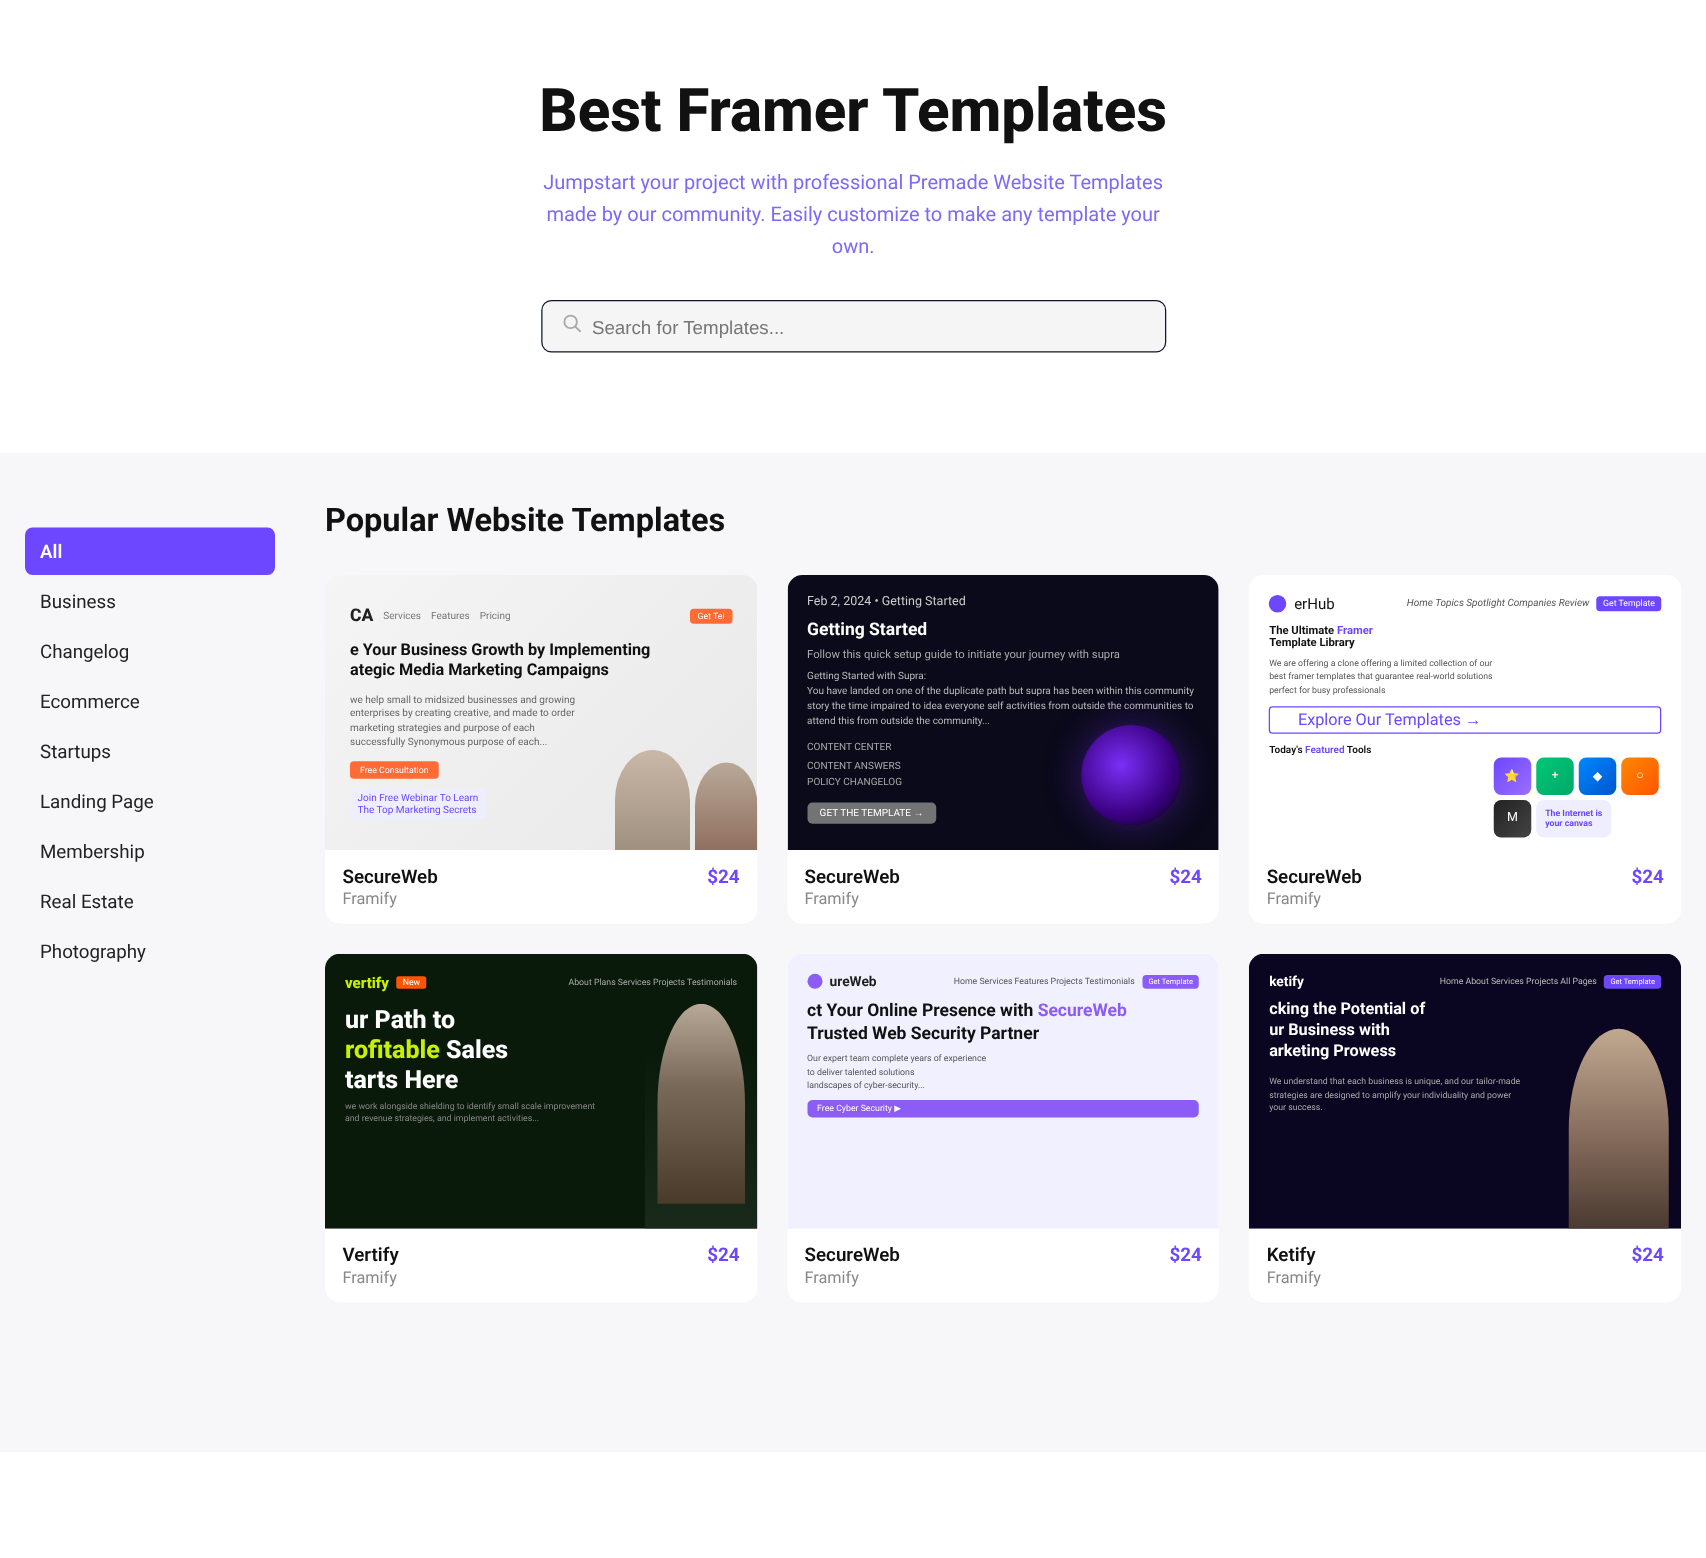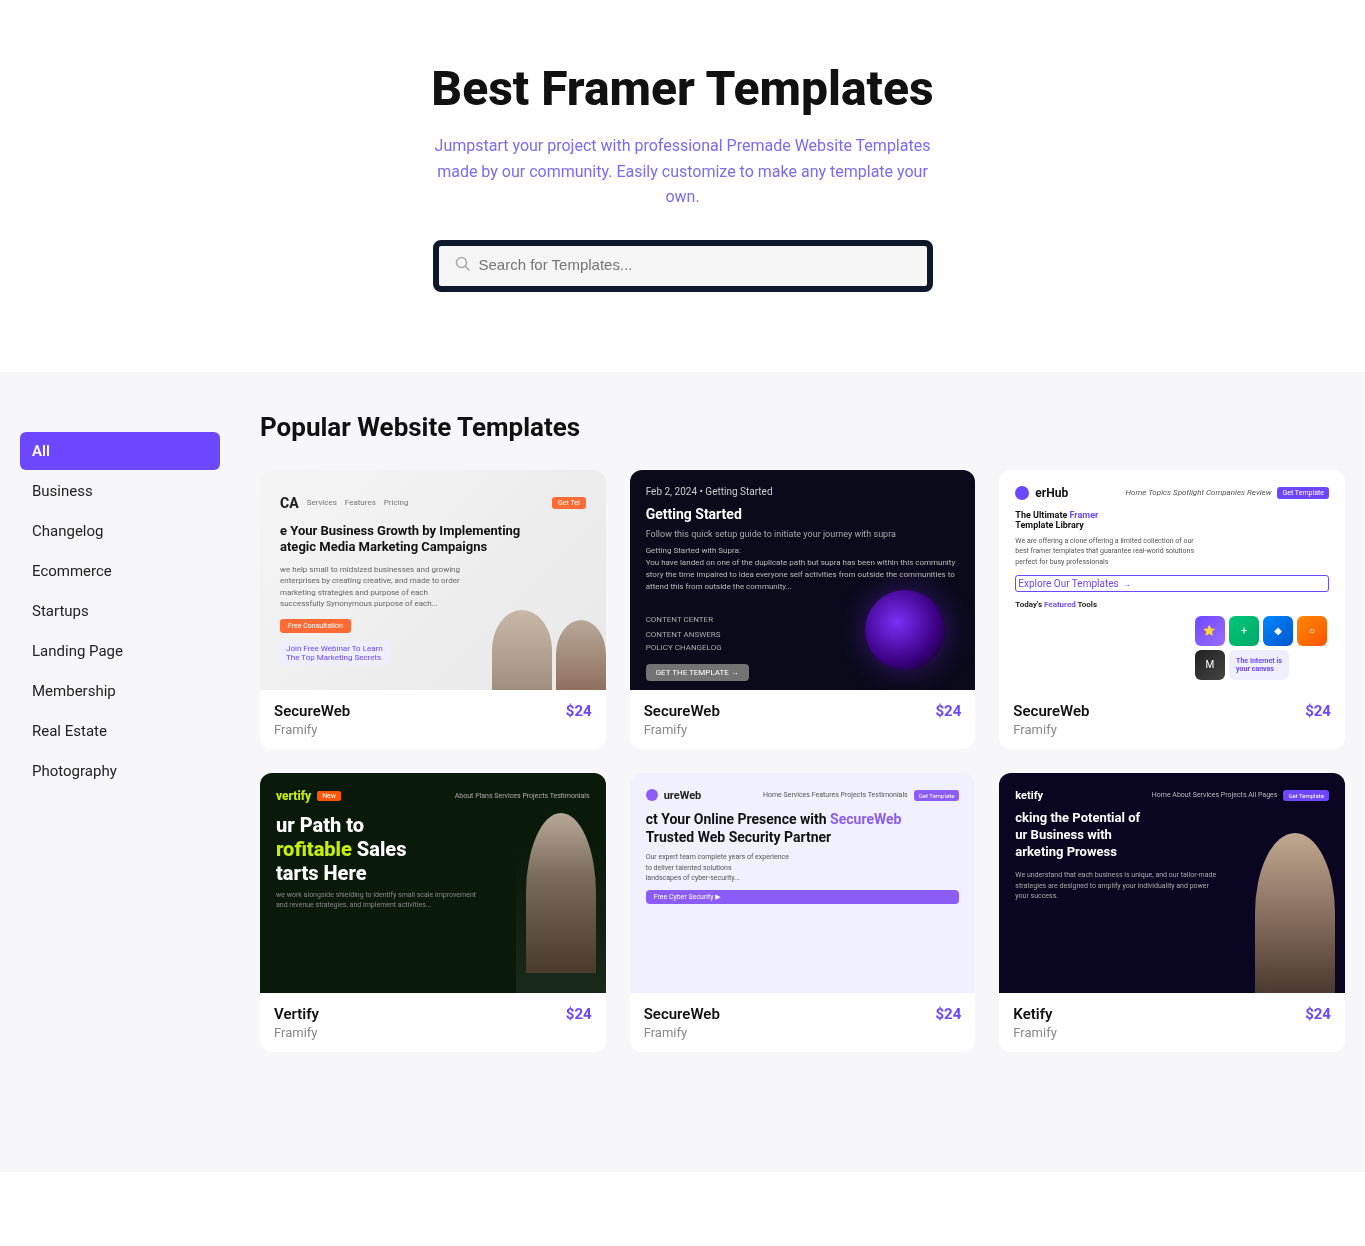--- a/index.html
+++ b/index.html
@@ -23,23 +23,23 @@
     }
     .hero-subtitle {
       font-size: 16px;
       color: #7c6af7;
       max-width: 500px;
       margin: 0 auto 30px;
       line-height: 1.6;
     }
     .search-bar {
       display: flex;
-      align-items: flex-start;
+      align-items: flex-end;
       background: #f5f5f5;
-      border: 6px solid #0f172a;
+      border: 1px solid #0f172a;
       border-radius: 8px;
       padding: 10px 16px;
       max-width: 500px;
       margin: 0 auto;
       gap: 8px;
     }
     .search-bar input {
       border: none;
       background: transparent;
       font-size: 15px;
@@ -185,21 +185,21 @@
     
     .thumb-card3 {
       background: #fff;
       display: flex;
       flex-direction: column;
       padding: 16px;
     }
     .thumb-card3-nav {
       display: flex; align-items: center; gap: 6px; margin-bottom: 10px;
     }
-    .thumb-card3-logo { font-size: 12px; font-weight: 700; color: #111; }
+    .thumb-card3-logo { font-size: 12px; font-weight: 400; color: #111; }
     .highlight-text { color: #6c47ff; }
     .thumb-card3-apps {
       position: absolute; bottom: 10px; right: 10px;
       display: flex; gap: 4px; flex-wrap: wrap; width: 140px;
     }
     .app-icon-box {
       width: 30px; height: 30px; border-radius: 6px;
       background: linear-gradient(135deg, #6c47ff, #9b6fff);
       display: flex; align-items: center; justify-content: center;
       font-size: 10px; color: #fff;
@@ -363,21 +363,21 @@
 
         <div class="template-card">
           <div class="template-thumb">
             <div class="thumb-card2" style="height:100%;position:relative;">
               <div class="thumb-card2-nav">
                 <span style="font-size:10px;color:#ccc;">Feb 2, 2024 • Getting Started</span>
               </div>
               <div class="thumb-card2-headline">Getting Started</div>
               <div style="font-size:9px;color:#aaa;margin-bottom:6px;">Follow this quick setup guide to initiate your journey with supra</div>
               <div style="font-size:8px;color:#bbb;line-height:1.5;">Getting Started with Supra:<br>You have landed on one of the duplicate path but supra has been within this community story the time impaired to idea everyone self activities from outside the communities to attend this from outside the community...</div>
-              <div style="margin-top:22px;display:flex;gap:8px;font-size:8px;color:#aaa;">
+              <div style="margin-top:10px;display:flex;gap:8px;font-size:8px;color:#aaa;">
                 <div>CONTENT CENTER</div>
               </div>
               <div style="margin-top:6px;font-size:8px;color:#aaa;">CONTENT ANSWERS</div>
               <div style="margin-top:4px;font-size:8px;color:#aaa;">POLICY CHANGELOG</div>
               <div style="margin-top:8px;">
                 <span style="background:#737373;color:#fff;font-size:8px;padding:4px 10px;border-radius:4px;">GET THE TEMPLATE →</span>
               </div>
               <div class="thumb-card2-orb"></div>
             </div>
           </div>
@@ -394,21 +394,21 @@
           <div class="template-thumb">
             <div class="thumb-card3" style="height:100%;position:relative;">
               <div class="thumb-card3-nav">
                 <span style="background:#6c47ff;width:14px;height:14px;border-radius:50%;display:inline-block;"></span>
                 <span class="thumb-card3-logo">erHub</span>
                 <span style="font-size:8px;color:#555;margin-left:auto;font-style:italic;">Home Topics Spotlight Companies Review</span>
                 <span style="background:#6c47ff;color:#fff;font-size:7px;padding:2px 5px;border-radius:3px;">Get Template</span>
               </div>
               <div style="font-size:9px;font-weight:700;color:#111;margin-bottom:6px;">The Ultimate <span class="highlight-text">Framer</span><br>Template Library</div>
               <div style="font-size:7px;color:#555;line-height:1.5;margin-bottom:8px;">We are offering a clone offering a limited collection of our<br>best framer templates that guarantee real-world solutions<br>perfect for busy professionals</div>
-              <div style="font-size:10px;color:#6c47ff;border:1px solid #6c47ff;padding:2px 2px;border-radius:3px;display:inline-block;margin-bottom:8px;">Explore Our Templates →</div>
+              <div style="font-size:13px;color:#6c47ff;border:1px solid #6c47ff;padding:2px 22px;border-radius:3px;display:inline-block;margin-bottom:8px;">Explore Our Templates →</div>
               <div style="font-size:8px;font-weight:600;color:#111;margin-bottom:6px;">Today's <span style="color:#6c47ff;">Featured</span> Tools</div>
               <div class="thumb-card3-apps">
                 <div class="app-icon-box">⭐</div>
                 <div class="app-icon-box green">+</div>
                 <div class="app-icon-box blue">◆</div>
                 <div class="app-icon-box orange">○</div>
                 <div class="app-icon-box dark">M</div>
                 <div style="background:#eeeeff;border-radius:6px;width:60px;height:30px;display:flex;align-items:center;justify-content:center;font-size:7px;color:#6c47ff;font-weight:700;">The Internet is<br>your canvas</div>
               </div>
             </div>

